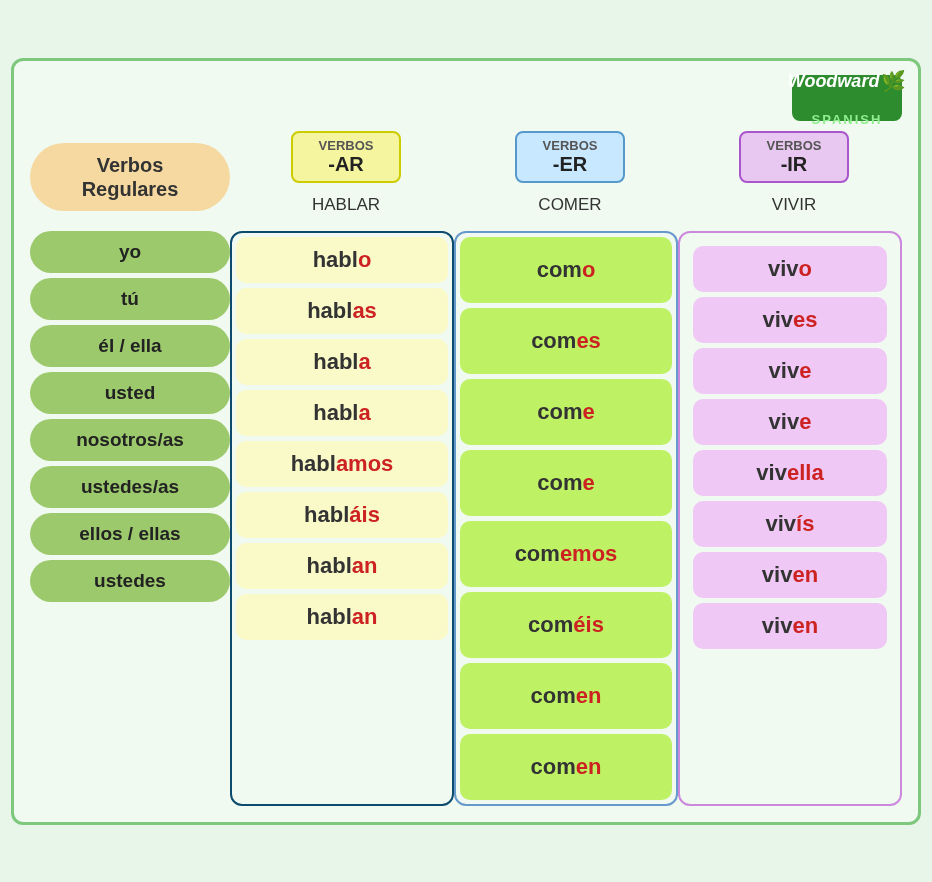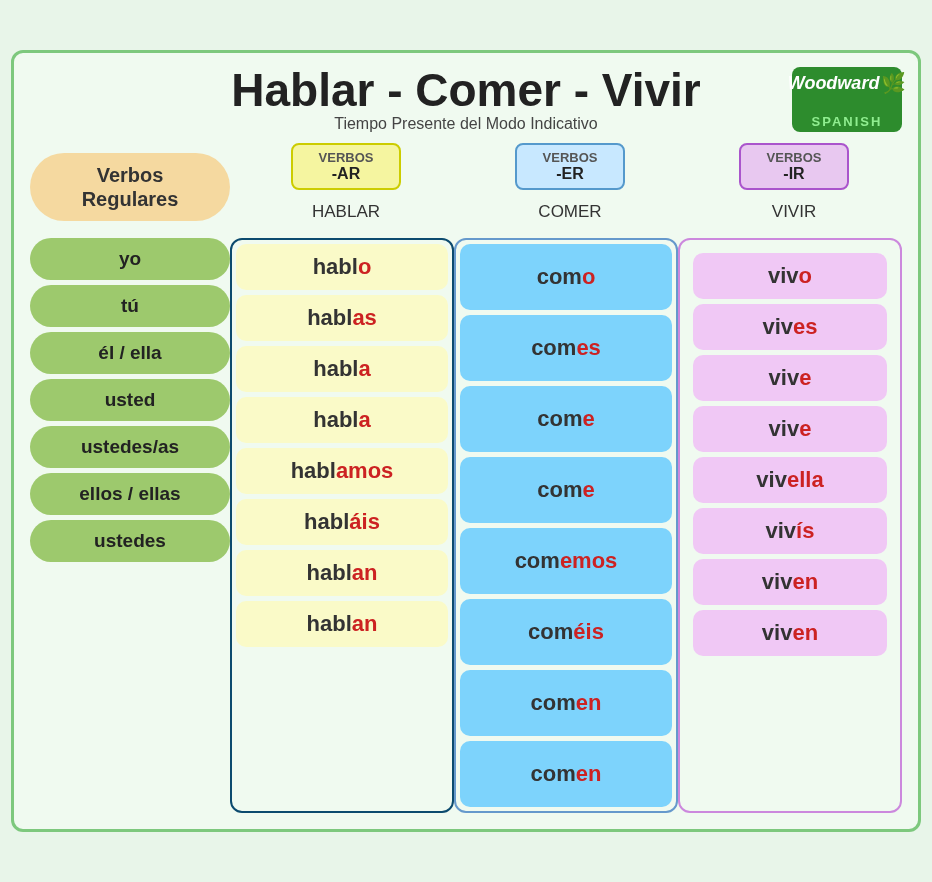--- a/index.html
+++ b/index.html
@@ -43,21 +43,21 @@
     }
 
     .subtitle {
       font-size: 16px;
       color: #444;
       margin-top: 2px;
     }
 
     .logo-box {
       width: 110px;
-      height: 65px;
+      height: 46px;
       background: #2d8c2d;
       border-radius: 8px;
       display: flex;
       flex-direction: column;
       align-items: center;
       justify-content: center;
       padding: 4px 6px;
     }
 
     .logo-woodward {
@@ -103,21 +103,21 @@
       width: 110px;
     }
 
     .verbos-badge .verbos-label {
       font-size: 13px;
       font-weight: bold;
       color: #555;
     }
 
     .verbos-badge .verbos-type {
-      font-size: 16px;
+      font-size: 20px;
       font-weight: 900;
       color: #222;
     }
 
     .badge-ar { background: #f5f5a0; border: 2px solid #cccc00; }
     .badge-er { background: #c8e8ff; border: 2px solid #5599cc; }
     .badge-ir { background: #e8c8f0; border: 2px solid #aa55cc; }
 
     .verb-name {
       font-size: 17px;
@@ -148,21 +148,21 @@
       border-radius: 10px;
       text-align: center;
       padding: 10px 8px;
       font-size: 22px;
       font-weight: bold;
       color: #333;
     }
 
     
     .er-col {
-      background: #7dd3fc;
+      background: #bef264;
       border-radius: 10px;
       text-align: center;
       padding: 20px 8px;
       font-size: 22px;
       font-weight: bold;
       color: #333;
     }
 
     
     .ir-col {
@@ -234,24 +234,20 @@
       gap: 4px;
     }
   </style>
 </head>
 <body>
 
 <div class="page">
 
   <div class="header">
     <div style="width:110px"></div>
-    <div class="header-text">
-      <div class="main-title">Hablar - Comer - Vivir</div>
-      <div class="subtitle">Tiempo Presente del Modo Indicativo</div>
-    </div>
     <div class="logo-box">
       <div style="display:flex; align-items:center; gap:2px">
         <span class="logo-woodward">Woodward</span>
         <span class="logo-leaf">🌿</span>
       </div>
       <span class="logo-spanish">SPANISH</span>
     </div>
   </div>
 
   <div style="display:grid; grid-template-columns: 200px 1fr 1fr 1fr; gap:8px; margin-bottom:8px; align-items:center;">
@@ -282,20 +278,21 @@
     </div>
   </div>
 
   <div class="content-area" id="data-rows">
 
     <div class="subject-container" id="subject-col">
         <div class="subject-cell">yo</div>
         <div class="subject-cell">tú</div>
         <div class="subject-cell">él / ella</div>
         <div class="subject-cell">usted</div>
+        <div class="subject-cell">nosotros/as</div>
         <div class="subject-cell">ustedes/as</div>
         <div class="subject-cell">ellos / ellas</div>
         <div class="subject-cell">ustedes</div>
       </div>
 
     <div class="col-container-ar" id="ar-col">
         <div class="ar-col"><span class="stem">habl</span><span class="ending">o</span></div>
         <div class="ar-col"><span class="stem">habl</span><span class="ending">as</span></div>
         <div class="ar-col"><span class="stem">habl</span><span class="ending">a</span></div>
         <div class="ar-col"><span class="stem">habl</span><span class="ending">a</span></div>

